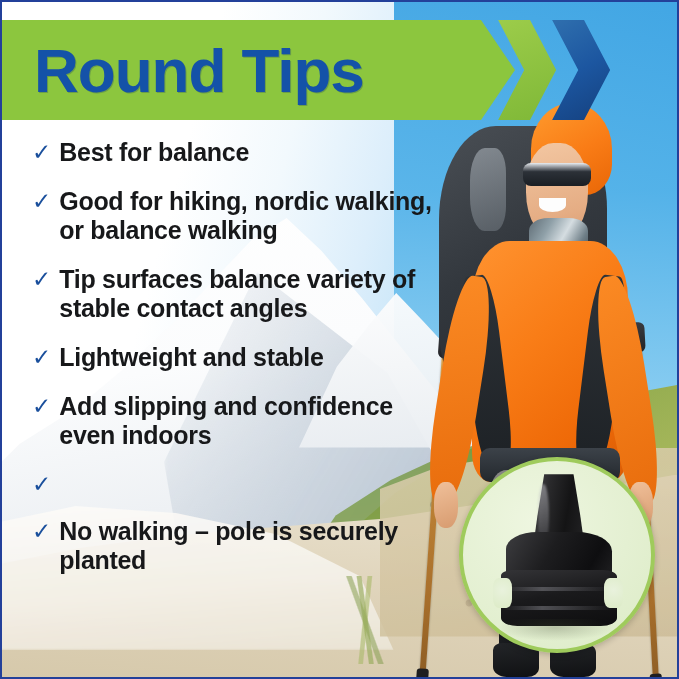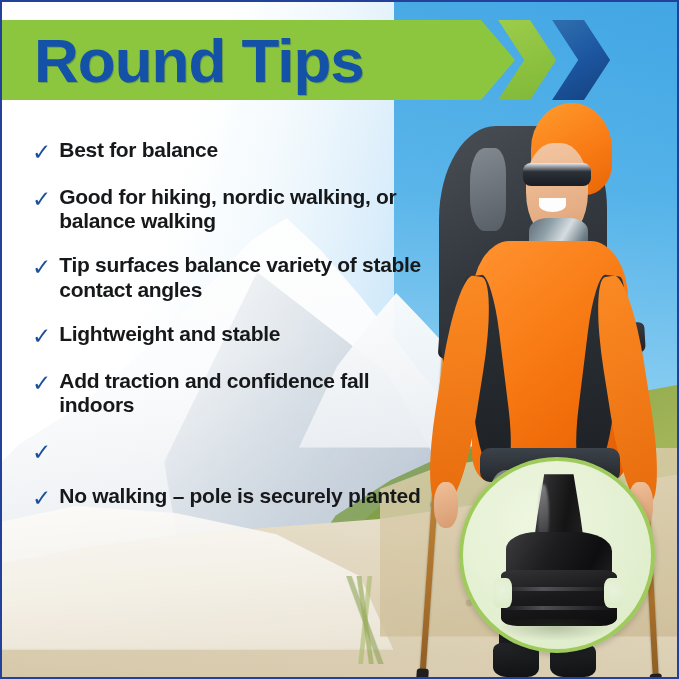--- a/index.html
+++ b/index.html
@@ -216,21 +216,21 @@
   .boot-l, .boot-r {
     position:absolute; top:94%; width:17%; height:6%;
     background:linear-gradient(175deg,#232528 0%, #101113 100%);
     border-radius:20% 28% 26% 30%;
   }
   .boot-l { left:32%; }
   .boot-r { right:30%; }
 
   
   .banner-wrap {
-    position:absolute; left:0; top:18px; width:100%; height:80px;
+    position:absolute; left:0; top:18px; width:100%; height:100px;
   }
   .banner-bar {
     position:absolute; left:0; top:0; height:100%;
     width:76%;
     background:#8cc63e;
     clip-path:polygon(0 0, calc(100% - 34px) 0, 100% 50%, calc(100% - 34px) 100%, 0 100%);
   }
   .chevron {
     position:absolute; top:0; height:100%; width:58px;
     clip-path:polygon(0 0, 55% 0, 100% 50%, 55% 100%, 0 100%, 45% 50%);
@@ -258,21 +258,21 @@
   .benefit:last-child { margin-bottom:0; }
   .check {
     flex:0 0 auto;
     font-size:23px; line-height:1.16;
     color:#1a4f9c;
     font-weight:400;
     margin-right:8px;
     transform:translateY(1px);
   }
   .benefit-text {
-    font-size:21px; line-height:1.16;
+    font-size:25px; line-height:1.16;
     font-weight:700; color:#17181a;
     letter-spacing:-.3px;
     max-width:380px;
   }
 
   
   .product-circle {
     position:absolute; right:22px; bottom:24px;
     width:196px; height:196px;
     border-radius:50%;
@@ -397,21 +397,21 @@
       <span class="benefit-text">Tip surfaces balance variety of stable contact angles</span>
     </div>
 
     <div class="benefit">
       <span class="check">✓</span>
       <span class="benefit-text">Lightweight and stable</span>
     </div>
 
     <div class="benefit">
       <span class="check">✓</span>
-      <span class="benefit-text">Add traction and confidence fall indoors</span>
+      <span class="benefit-text">Add slipping and confidence even indoors</span>
     </div>
 
     <div class="benefit">
       <span class="check">✓</span>
     </div>
 
     <div class="benefit">
       <span class="check">✓</span>
       <span class="benefit-text">No walking – pole is securely planted</span>
     </div>

